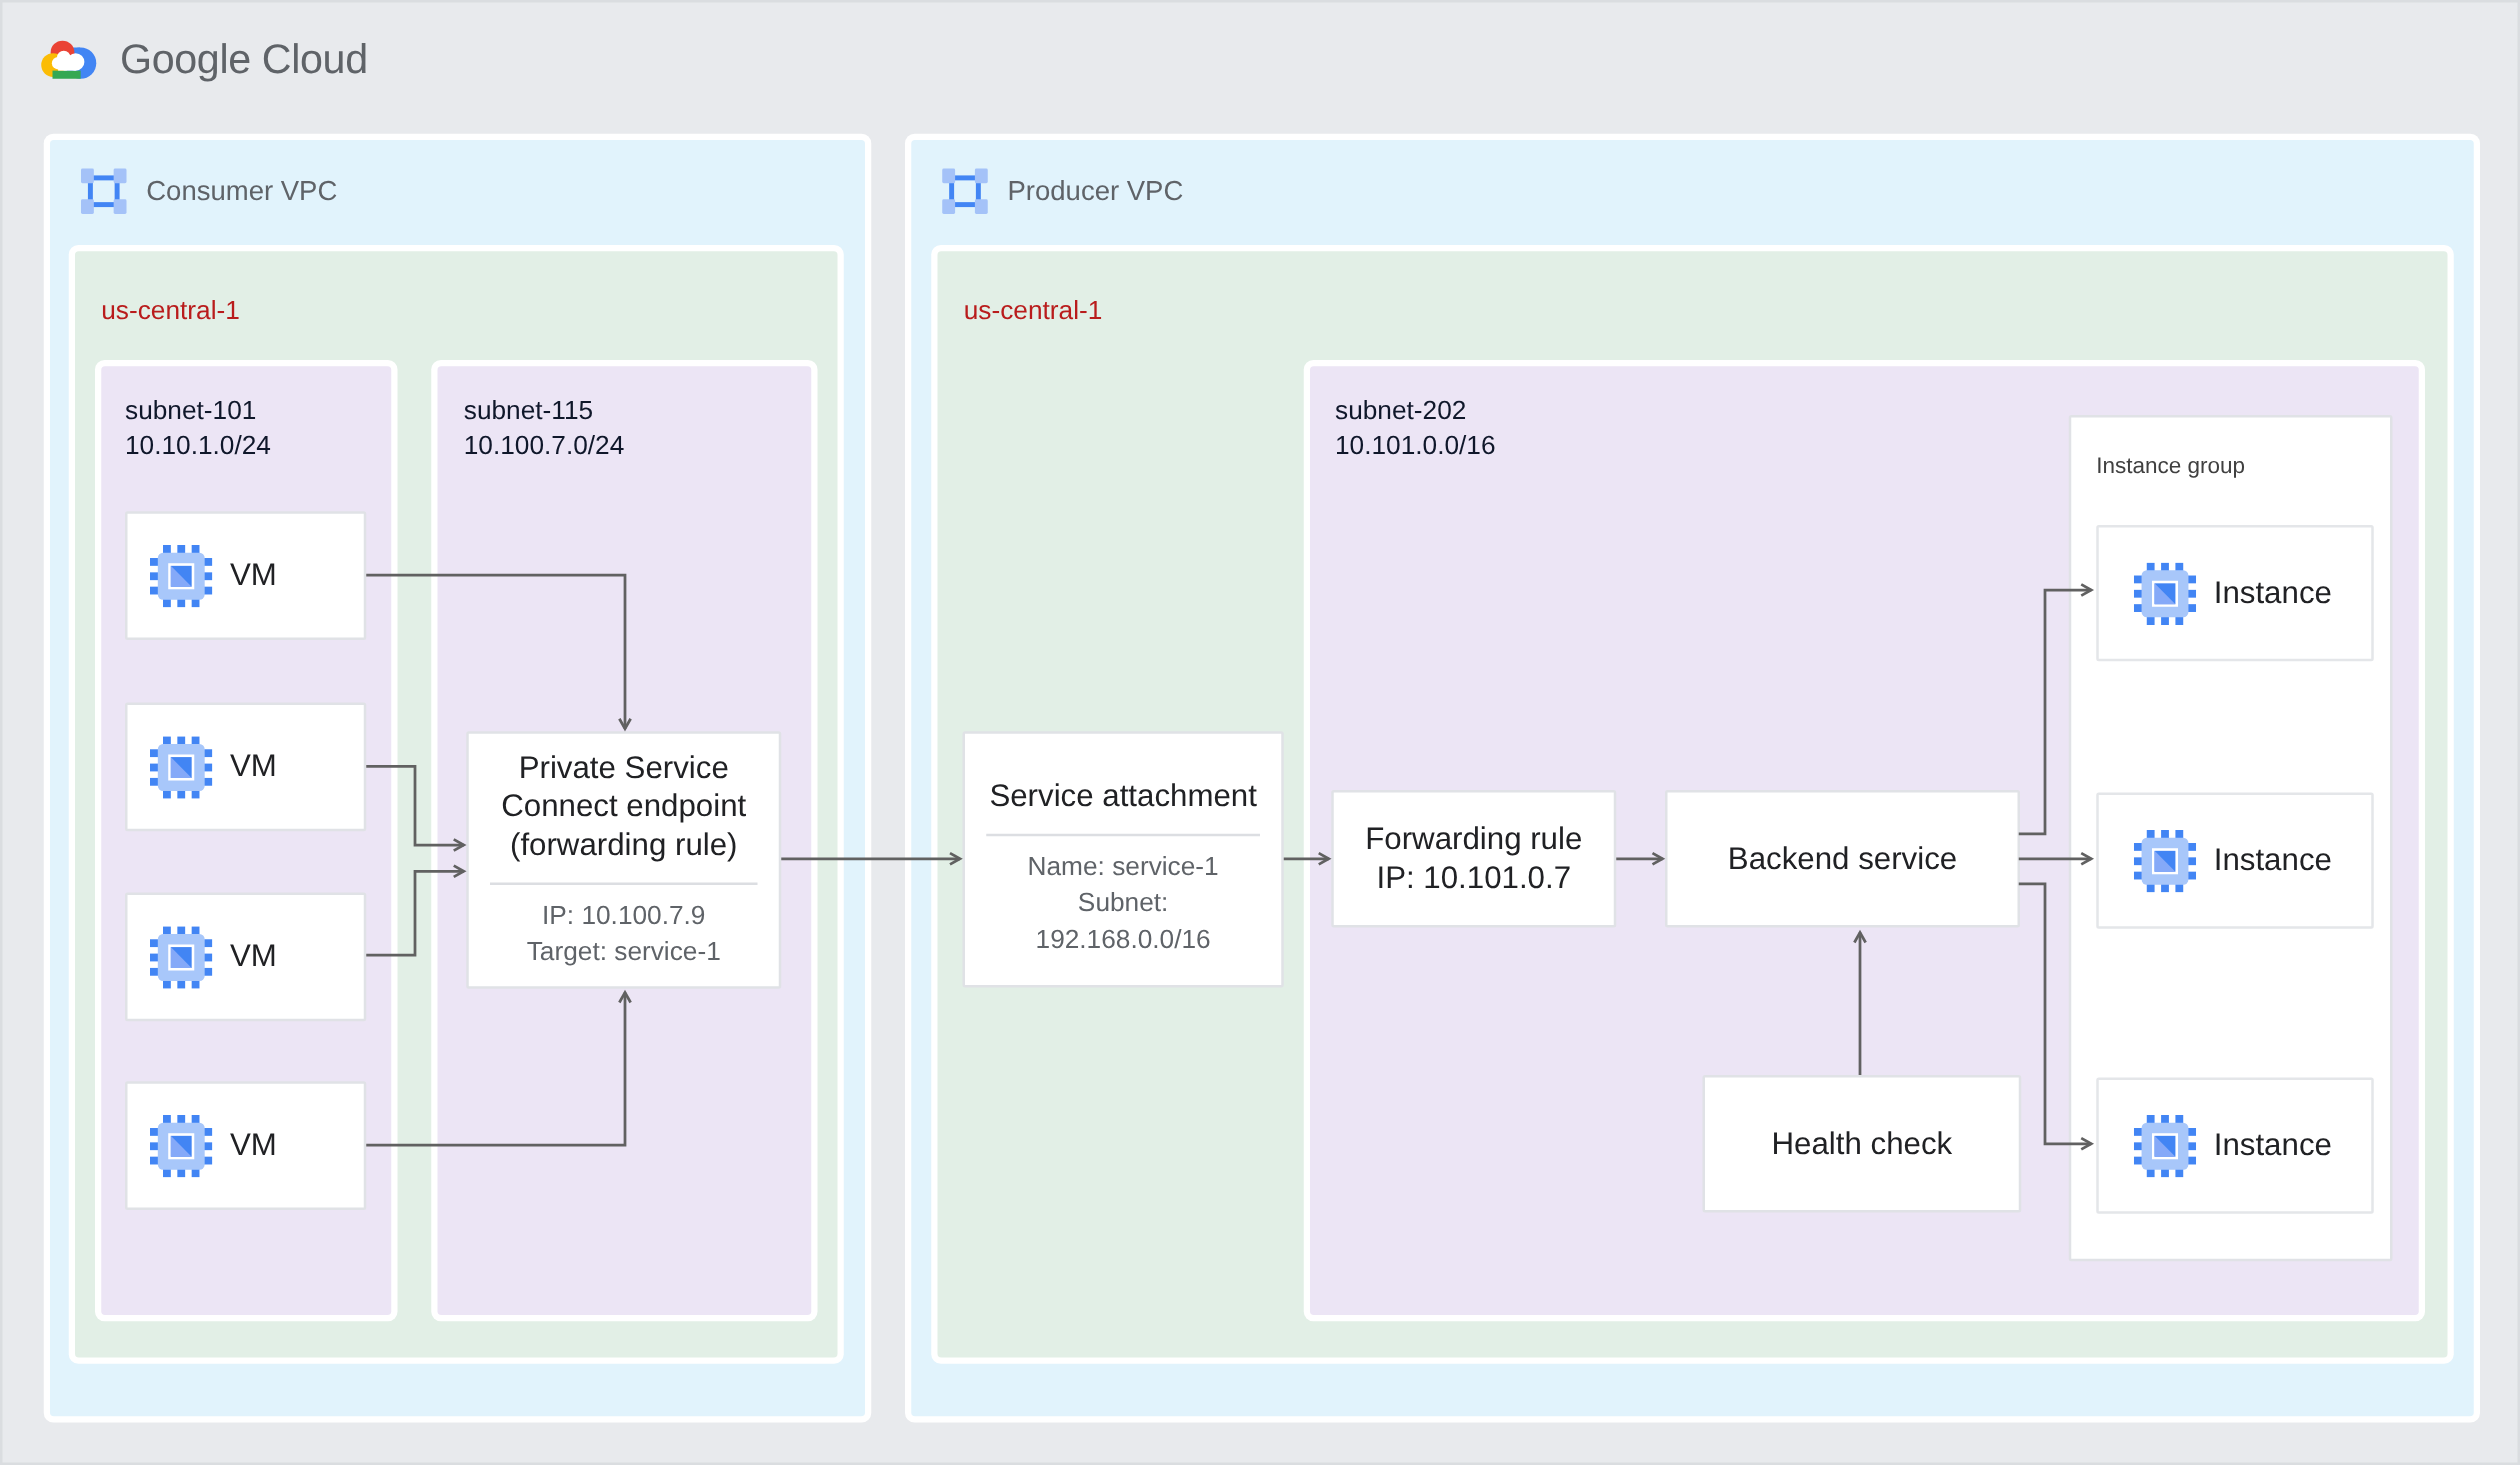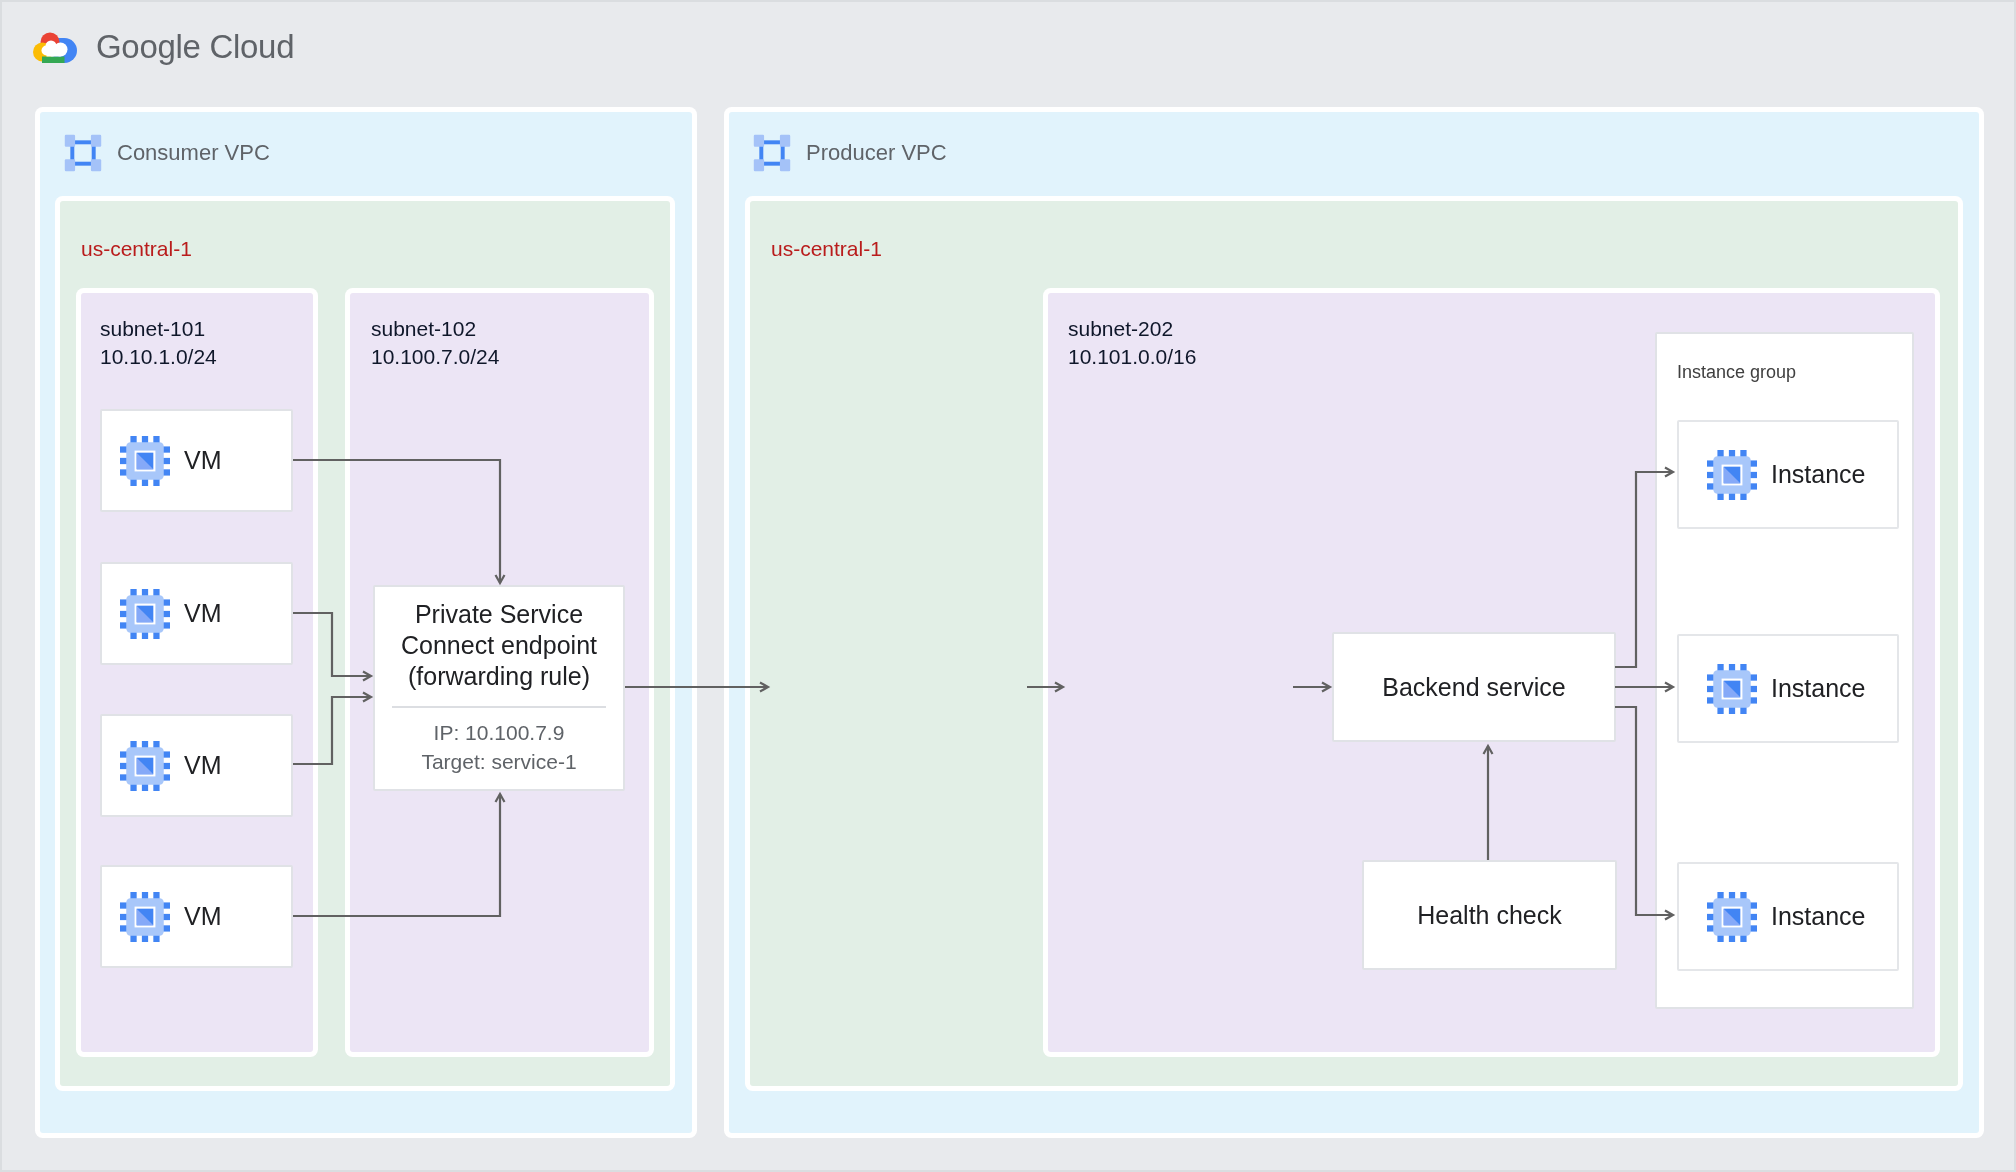--- a/index.html
+++ b/index.html
@@ -145,21 +145,21 @@
               <svg class="chip-icon">
                 <use href="#icon-chip"></use>
               </svg>
           <span class="chip-label">VM</span>
             </div>
         </div>
       </div>
 
       <div class="subnet" style="left:290px;top:92px;width:299px;height:759px;">
         <div class="subnet-label" style="left:21px;">
-          <div>subnet-102</div>
+          <div>subnet-115</div>
           <div>10.100.7.0/24</div>
         </div>
         <div class="node" style="left:23px;top:292px;width:252px;height:206px;">
           <div class="node-stack">
             <div class="node-title">Private Service
 Connect endpoint
 (forwarding rule)</div>
             <div class="divider"></div>
             <div class="node-sub">IP: 10.100.7.9</div>
             <div class="node-sub">Target: service-1</div>
@@ -173,27 +173,42 @@
     <div class="vpc-label-row">
       <svg class="vpc-icon">
           <use href="#icon-vpc"></use>
         </svg>
       <span class="vpc-label">Producer VPC</span>
     </div>
 
     <div class="region" style="left:21px;top:89px;width:1208px;height:885px;">
       <div class="region-label">us-central-1</div>
 
+      <div class="node" style="left:20px;top:384px;width:257px;height:205px;">
+        <div class="node-stack" style="padding-top:14px;">
+          <div class="node-title">Service attachment</div>
+          <div class="divider"></div>
+          <div class="node-sub">Name: service-1</div>
+          <div class="node-sub">Subnet:</div>
+          <div class="node-sub">192.168.0.0/16</div>
+        </div>
+      </div>
 
       <div class="subnet" style="left:298px;top:92px;width:887px;height:759px;">
         <div class="subnet-label" style="left:20px;">
           <div>subnet-202</div>
           <div>10.101.0.0/16</div>
         </div>
 
+        <div class="node" style="left:17px;top:339px;width:228px;height:110px;">
+          <div class="node-stack">
+            <div class="node-title">Forwarding rule</div>
+            <div class="node-title">IP: 10.101.0.7</div>
+          </div>
+        </div>
 
         <div class="node" style="left:314px;top:567px;width:255px;height:110px;">
           <div class="node-stack">
             <div class="node-title">Health check</div>
           </div>
         </div>
 
         <div class="node" style="left:284px;top:339px;width:284px;height:110px;">
           <div class="node-stack">
             <div class="node-title">Backend service</div>

